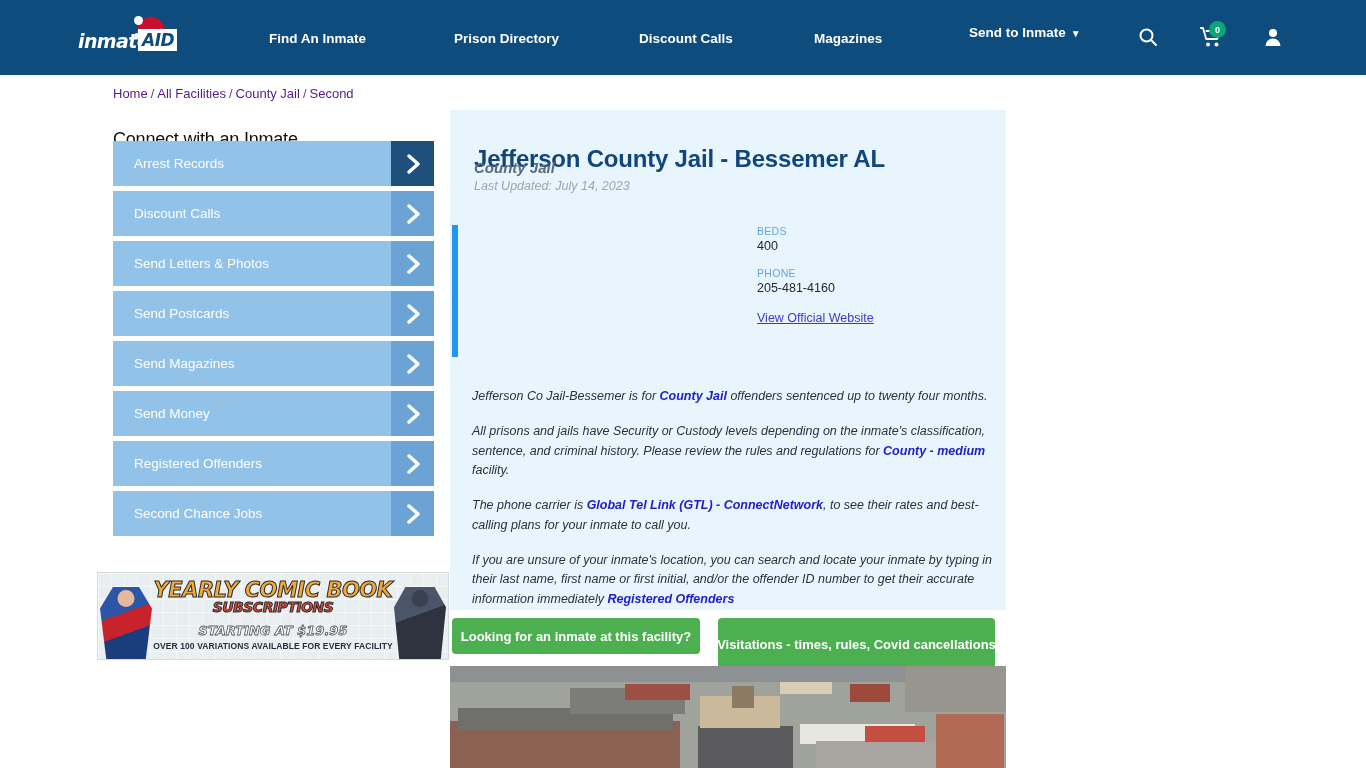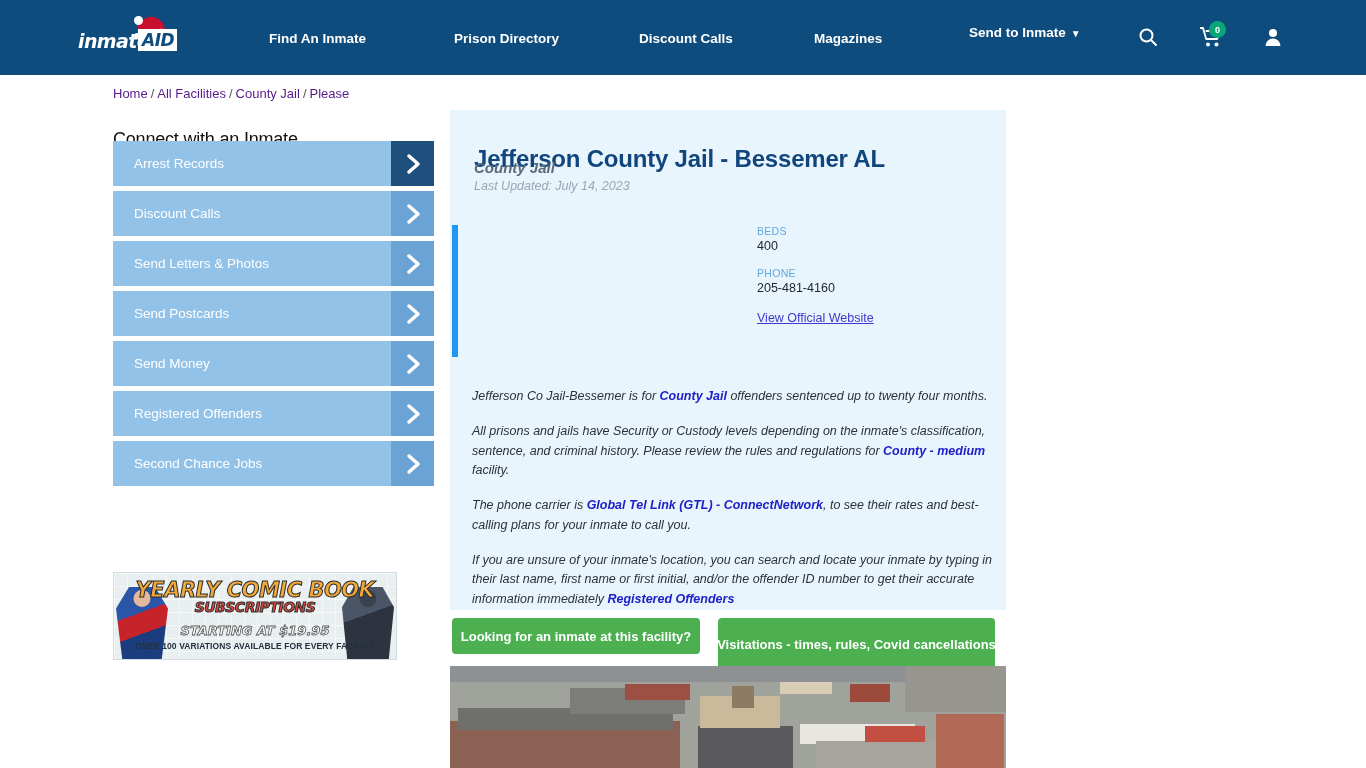--- a/index.html
+++ b/index.html
@@ -115,22 +115,22 @@
     position: absolute; right: 0; top: 0;
     width: 43px; height: 45px;
     background: #6ba4d4;
     display: flex; align-items: center; justify-content: center;
   }
   .side-btn.active .side-arrow { background: #1f4f7d; }
   .side-arrow svg { display: block; }
 
   
   .ad-banner {
-    position: absolute; left: 113px; top: 572px;
-    width: 284px; height: 88px;
+    position: absolute; left: 97px; top: 572px;
+    width: 352px; height: 88px;
     background: #e9eef1;
     border: 1px solid #d4dadd;
     overflow: hidden;
     text-align: center;
   }
   .ad-grid {
     position: absolute; inset: 0;
     background-image:
       linear-gradient(to right, rgba(255,255,255,.55) 1px, transparent 1px),
       linear-gradient(to bottom, rgba(255,255,255,.55) 1px, transparent 1px);
@@ -281,21 +281,21 @@
 
   <span class="hdr-icon icon-user">
     <svg width="20" height="20" viewBox="0 0 20 20">
         <circle cx="10" cy="6" r="4" fill="#ffffff"></circle>
         <path d="M2.5 19 a7.5 7.5 0 0 1 15 0 z" fill="#ffffff"></path>
       </svg>
   </span>
 </div>
 
 <div class="breadcrumb">
-  <a>Home</a><span class="sep">/</span><a>All Facilities</a><span class="sep">/</span><a>County Jail</a><span class="sep">/</span><a>Please</a>
+  <a>Home</a><span class="sep">/</span><a>All Facilities</a><span class="sep">/</span><a>County Jail</a><span class="sep">/</span><a>Second</a>
 </div>
 
 <h2 class="sidebar-title">Connect with an Inmate</h2>
 
 <div class="side-list">
 
   <div class="side-btn active">
     <span class="lbl">Arrest Records</span>
     <span class="side-arrow">
       <svg width="18" height="22" viewBox="0 0 18 22">
@@ -324,20 +324,28 @@
 
   <div class="side-btn">
     <span class="lbl">Send Postcards</span>
     <span class="side-arrow">
       <svg width="18" height="22" viewBox="0 0 18 22">
           <polyline points="5,3 14,11 5,19" fill="none" stroke="#ffffff" stroke-width="3.5" stroke-linecap="round" stroke-linejoin="round"></polyline>
         </svg>
     </span>
   </div>
 
+  <div class="side-btn">
+    <span class="lbl">Send Magazines</span>
+    <span class="side-arrow">
+      <svg width="18" height="22" viewBox="0 0 18 22">
+          <polyline points="5,3 14,11 5,19" fill="none" stroke="#ffffff" stroke-width="3.5" stroke-linecap="round" stroke-linejoin="round"></polyline>
+        </svg>
+    </span>
+  </div>
 
   <div class="side-btn">
     <span class="lbl">Send Money</span>
     <span class="side-arrow">
       <svg width="18" height="22" viewBox="0 0 18 22">
           <polyline points="5,3 14,11 5,19" fill="none" stroke="#ffffff" stroke-width="3.5" stroke-linecap="round" stroke-linejoin="round"></polyline>
         </svg>
     </span>
   </div>
 

